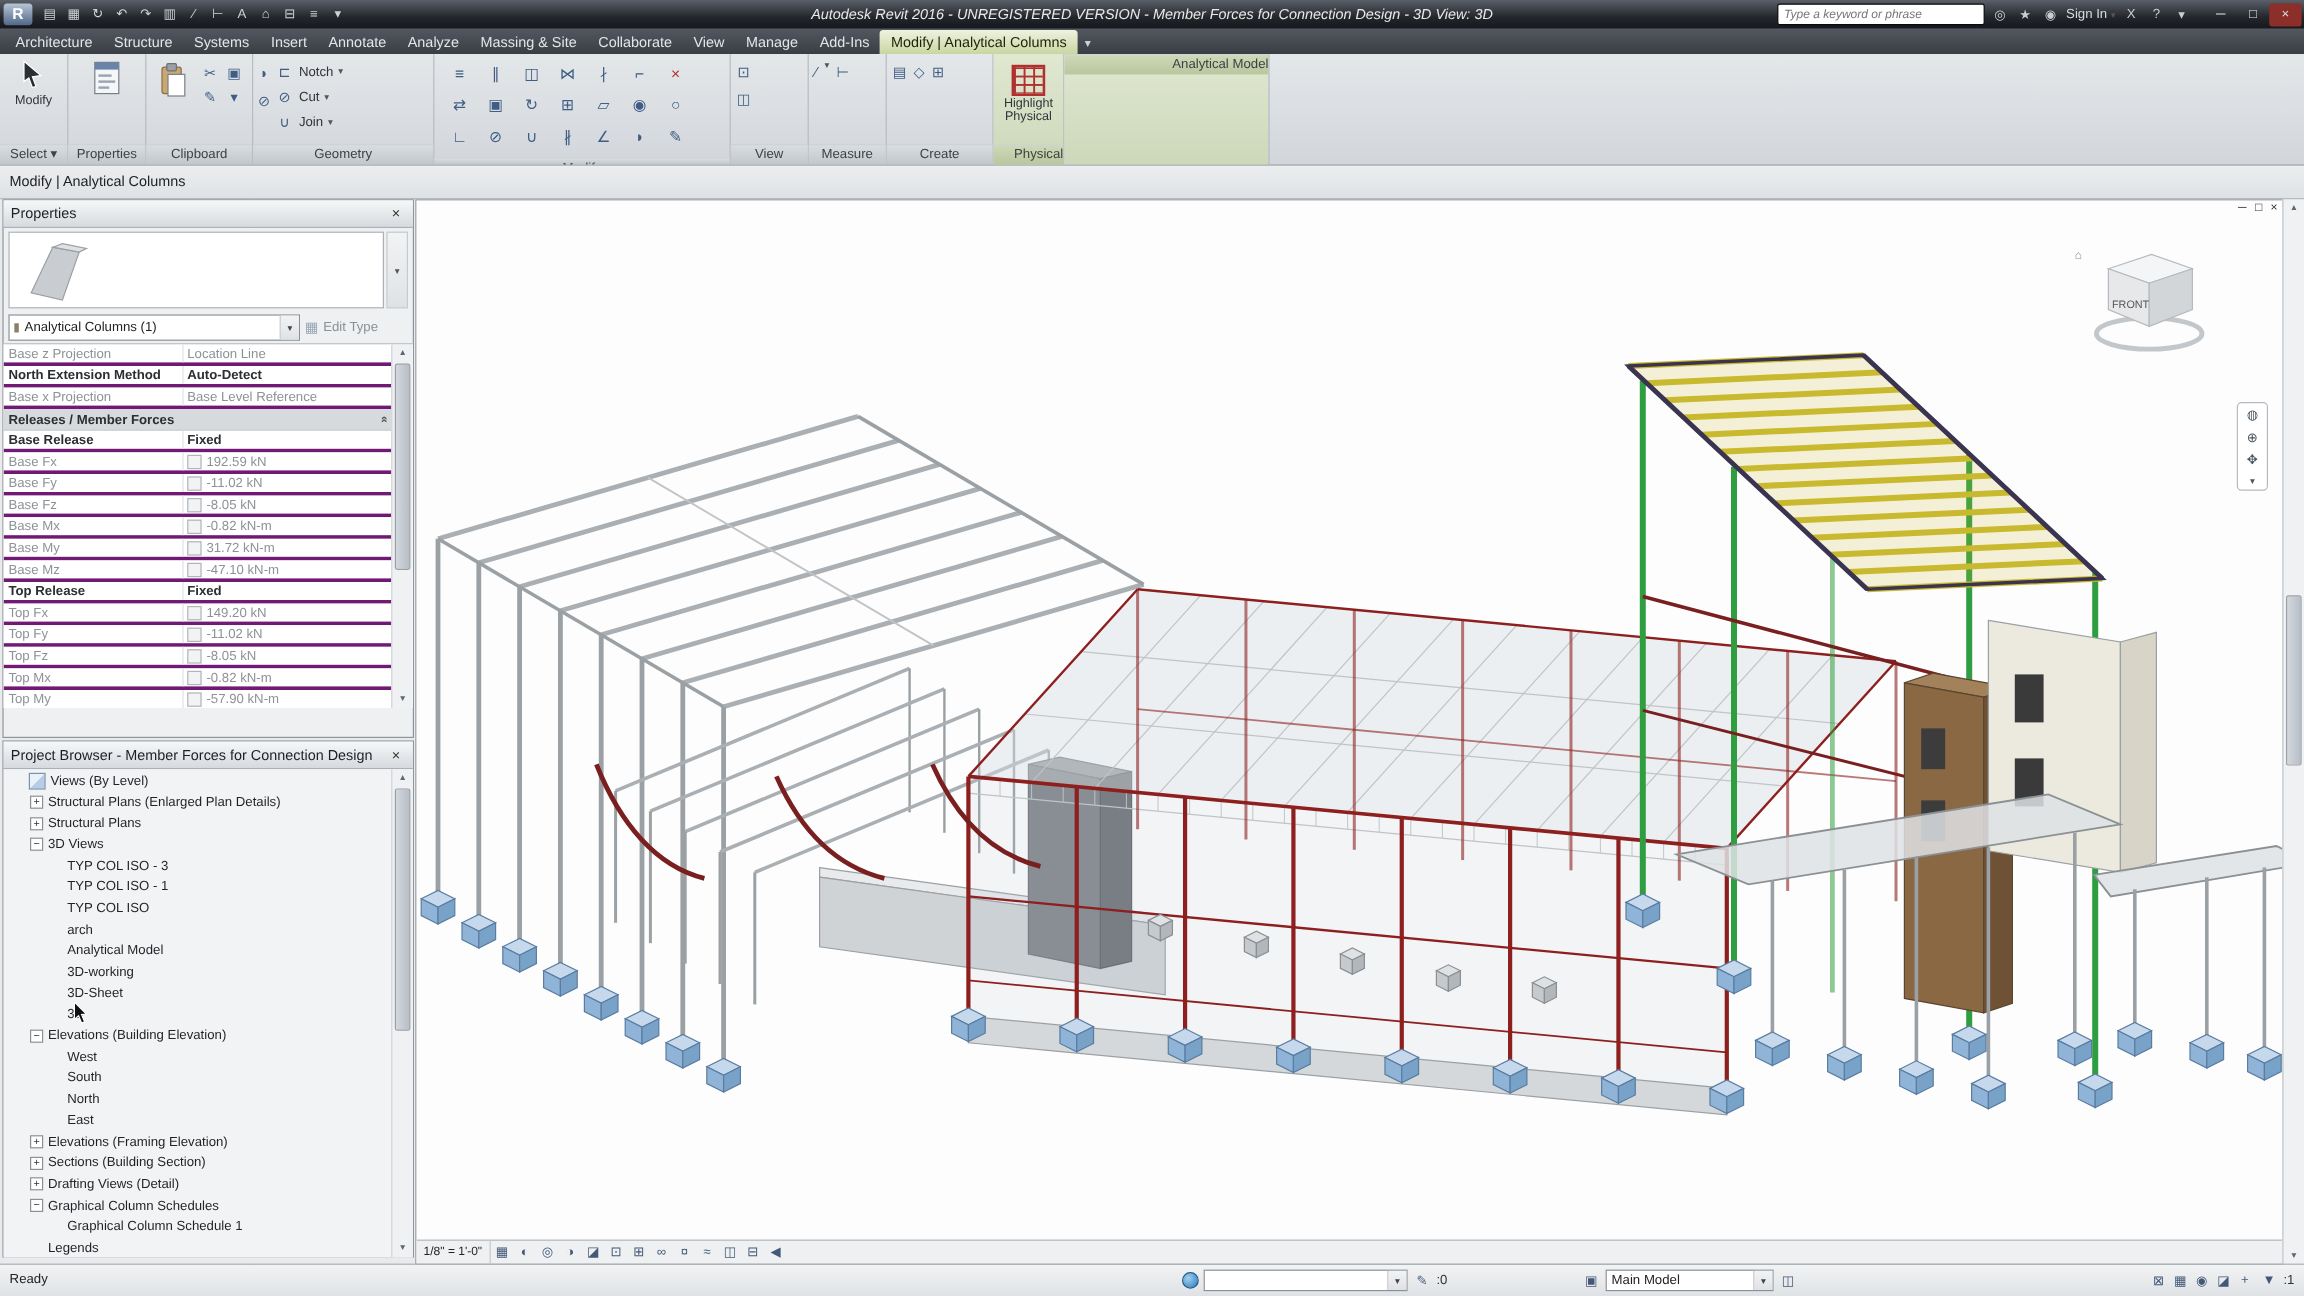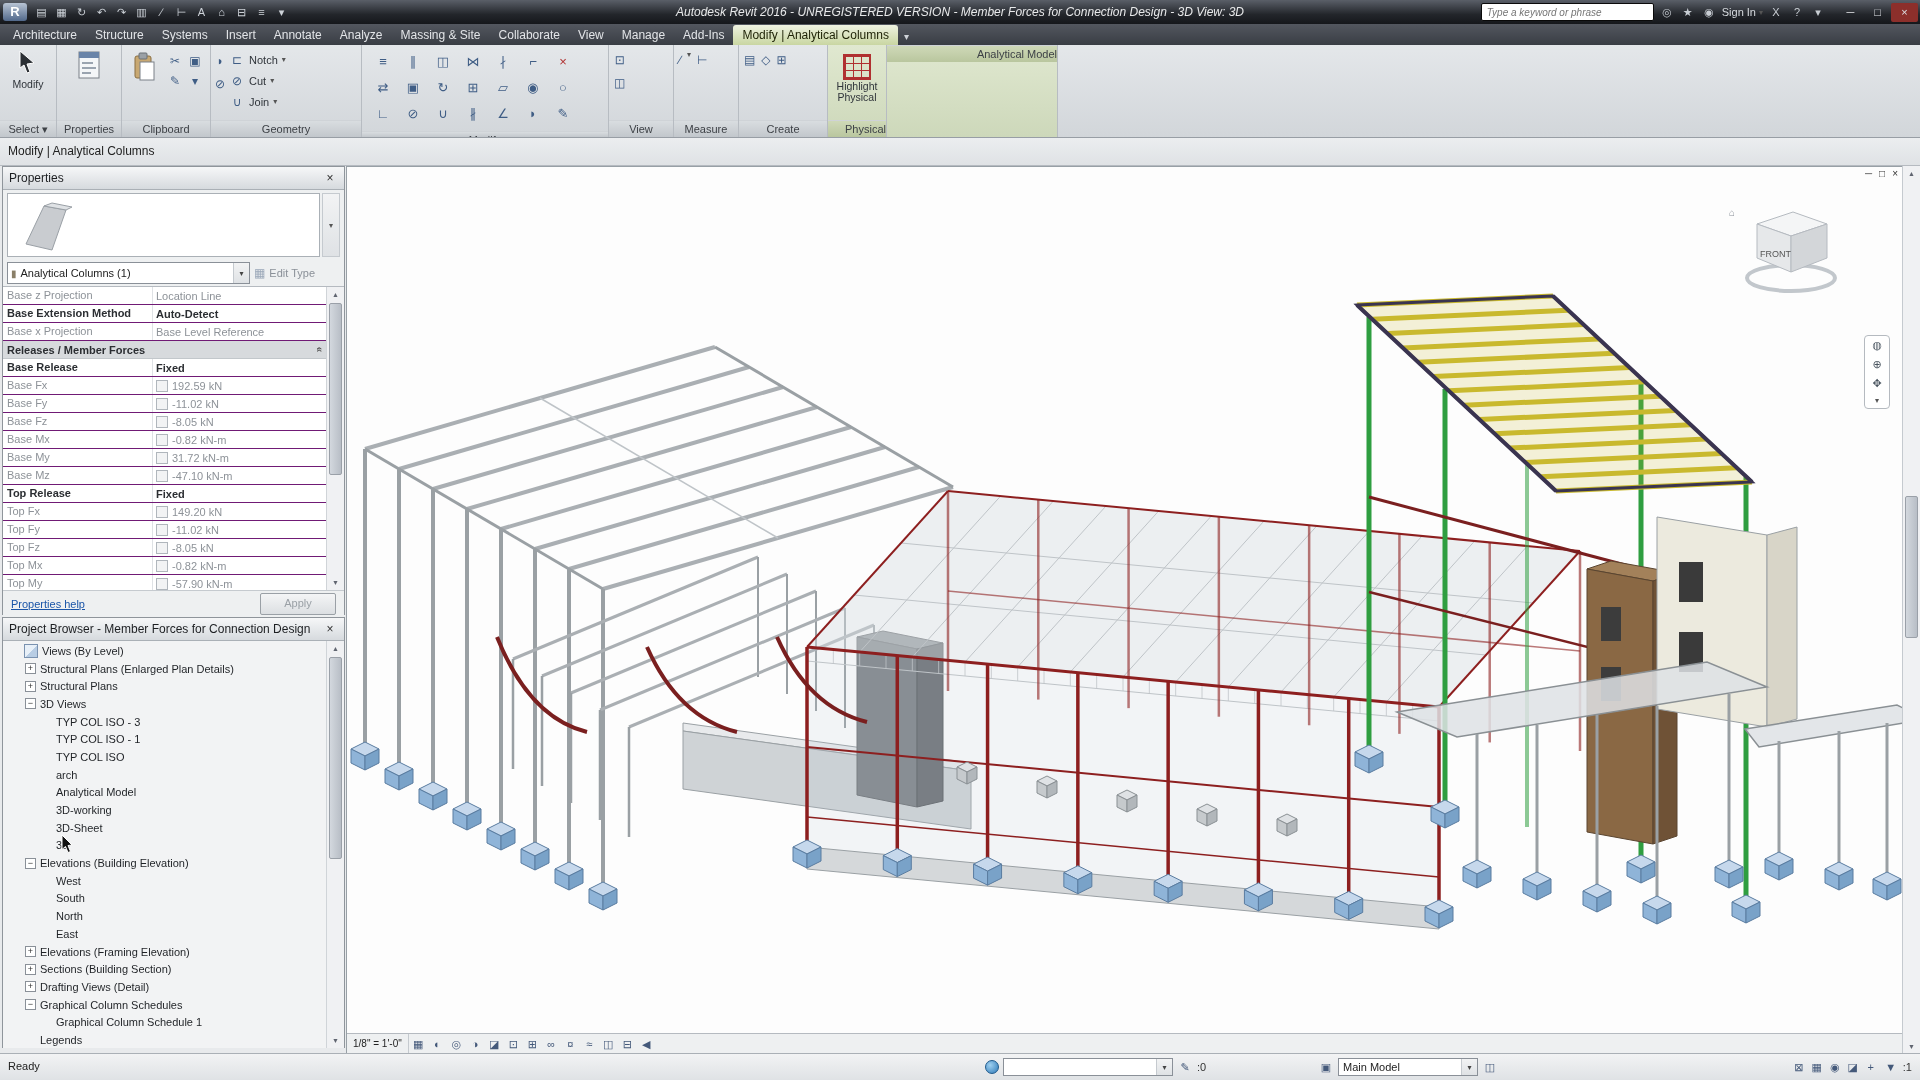--- a/index.html
+++ b/index.html
@@ -89,21 +89,21 @@
   .type-combo{flex:1;height:20px;background:#fff;border:1px solid #8a9098;display:flex;align-items:center;
     font-size:11px;color:#222;padding-left:3px;gap:4px;}
   .type-combo .cicon{color:#8a7f68;font-size:10px;}
   .combo-arrow{margin-left:auto;width:15px;height:100%;border-left:1px solid #c5cacf;
     display:flex;align-items:center;justify-content:center;font-size:8px;color:#444;
     background:linear-gradient(#f2f3f4,#dfe2e5);}
   .edit-type{width:86px;display:flex;align-items:center;gap:4px;font-size:11px;color:#8a9098;cursor:default;}
   .edit-type .smicon{color:#9aa7b8;}
   .prop-grid-wrap{position:relative;height:303px;border-top:1px solid #b5bac0;background:#fff;overflow:hidden;}
   .prop-grid{position:absolute;left:0;top:0;right:17px;bottom:0;overflow:hidden;}
-  .prop-row{display:flex;height:18px;border-bottom:1px solid #701a75;font-size:11px;background:#fff;box-sizing:border-box;}
+  .prop-row{display:flex;height:18px;border-bottom:3px solid #701a75;font-size:11px;background:#fff;box-sizing:border-box;}
   .prop-row.bold{font-weight:bold;}
   .prop-row.dim .prop-name,.prop-row.dim .pv-text{color:#8d9298;}
   .prop-name{width:150px;padding:2px 0 0 4px;border-right:1px solid #dfe2e5;color:#2b2e32;
     white-space:nowrap;overflow:hidden;box-sizing:border-box;}
   .prop-value{flex:1;display:flex;align-items:center;padding-left:3px;color:#2b2e32;white-space:nowrap;overflow:hidden;}
   .chk{width:10px;height:10px;border:1px solid #b0b6bc;background:#f2f3f4;margin-right:4px;flex:none;}
   .prop-header{display:flex;align-items:center;height:18px;background:#d7dadd;border-bottom:1px solid #c2c7cb;
     font-size:11px;font-weight:bold;color:#2b2e32;padding:0 4px;box-sizing:border-box;}
   .dblchev{margin-left:auto;color:#555;font-size:10px;transform:rotate(90deg);}
   .vscroll{position:absolute;right:0;top:0;bottom:0;width:17px;background:#f0f1f3;border-left:1px solid #d0d4d8;}
@@ -430,21 +430,21 @@
     </div>
     <div class="prop-grid-wrap">
       <div class="prop-grid">
           <div class="prop-row dim">
             <div class="prop-name">Base z Projection</div>
             <div class="prop-value">
               <span class="pv-text">Location Line</span>
             </div>
           </div>
           <div class="prop-row bold">
-            <div class="prop-name">Base Extension Method</div>
+            <div class="prop-name">North Extension Method</div>
             <div class="prop-value">
               <span class="pv-text">Auto-Detect</span>
             </div>
           </div>
           <div class="prop-row dim">
             <div class="prop-name">Base x Projection</div>
             <div class="prop-value">
               <span class="pv-text">Base Level Reference</span>
             </div>
           </div>
@@ -540,24 +540,20 @@
               <span class="chk"></span>
               <span class="pv-text">-57.90 kN-m</span>
             </div>
           </div>
         </div>
       <div class="vscroll">
         <div class="vs-arrow vs-up">▲</div>
         <div class="vs-thumb" style="top:16px;height:170px"></div>
         <div class="vs-arrow vs-down">▼</div>
       </div>
-    </div>
-    <div class="prop-footer">
-      <span class="help-link">Properties help</span>
-      <span class="apply-btn">Apply</span>
     </div>
   </div>
 
   <div class="palette" id="browser-palette">
     <div class="pal-title">
       <span>Project Browser - Member Forces for Connection Design</span>
       <span class="pal-close">×</span>
     </div>
     <div class="tree-wrap">
       <div class="tree">

